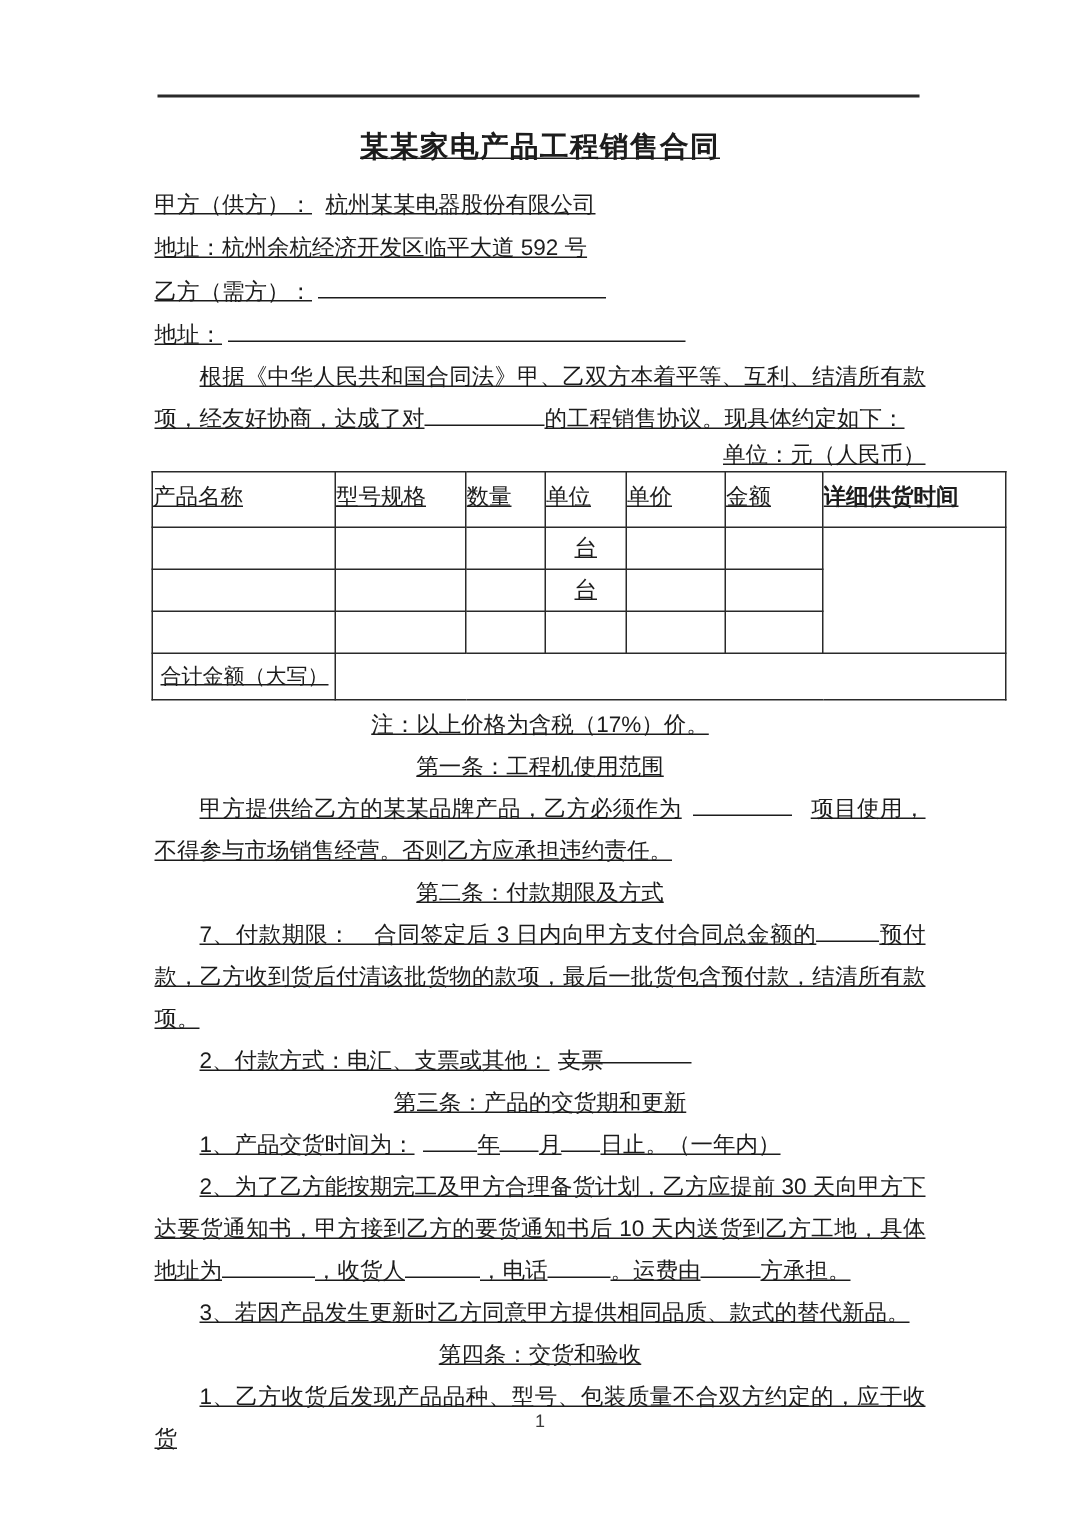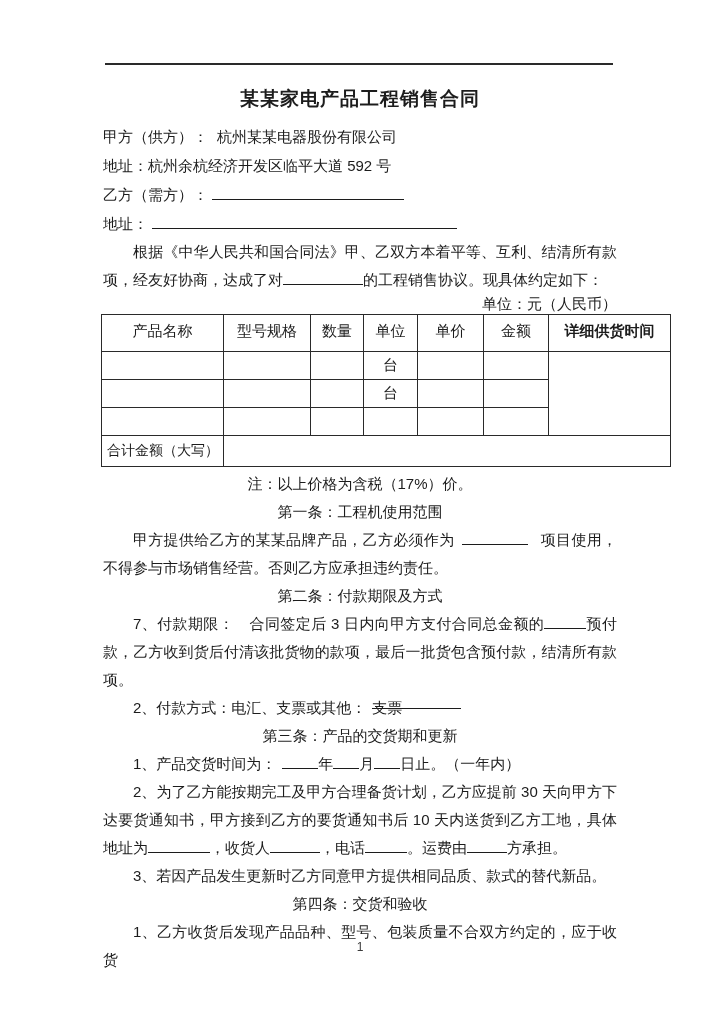--- a/index.html
+++ b/index.html
@@ -7,20 +7,21 @@
   .page {
     position: relative;
     width: 720px;
     height: 1017px;
     margin: 0 auto;
     background: #ffffff;
     color: #1c1c1c;
     font-family: "Liberation Sans", "DejaVu Sans", sans-serif;
     font-size: 15px;
     overflow: hidden;
+    text-decoration: underline;
   }
   .content { padding: 0 103px; }
   .top-rule {
     margin-top: 63px;
     margin-left: 2px;
     width: 508px;
     border-top: 2px solid #2a2a2a;
   }
   .title {
     margin-top: 20px;
@@ -80,21 +81,21 @@
   table.goods th, table.goods td {
     border: 1px solid #2a2a2a;
     font-weight: normal;
     font-size: 15px;
     overflow: hidden;
   }
   table.goods th {
     height: 37px;
     vertical-align: top;
     padding-top: 7px;
-    text-align: center;
+    text-align: left;
   }
   table.goods th.bold { font-weight: bold; }
   table.goods td { height: 28px; text-align: center; vertical-align: middle; }
   table.goods td.supply-cell { vertical-align: top; }
   table.goods tr.total-row td { height: 31px; }
   table.goods td.total-label {
     font-size: 14px;
     text-align: left;
     padding-left: 5px;
     white-space: nowrap;

